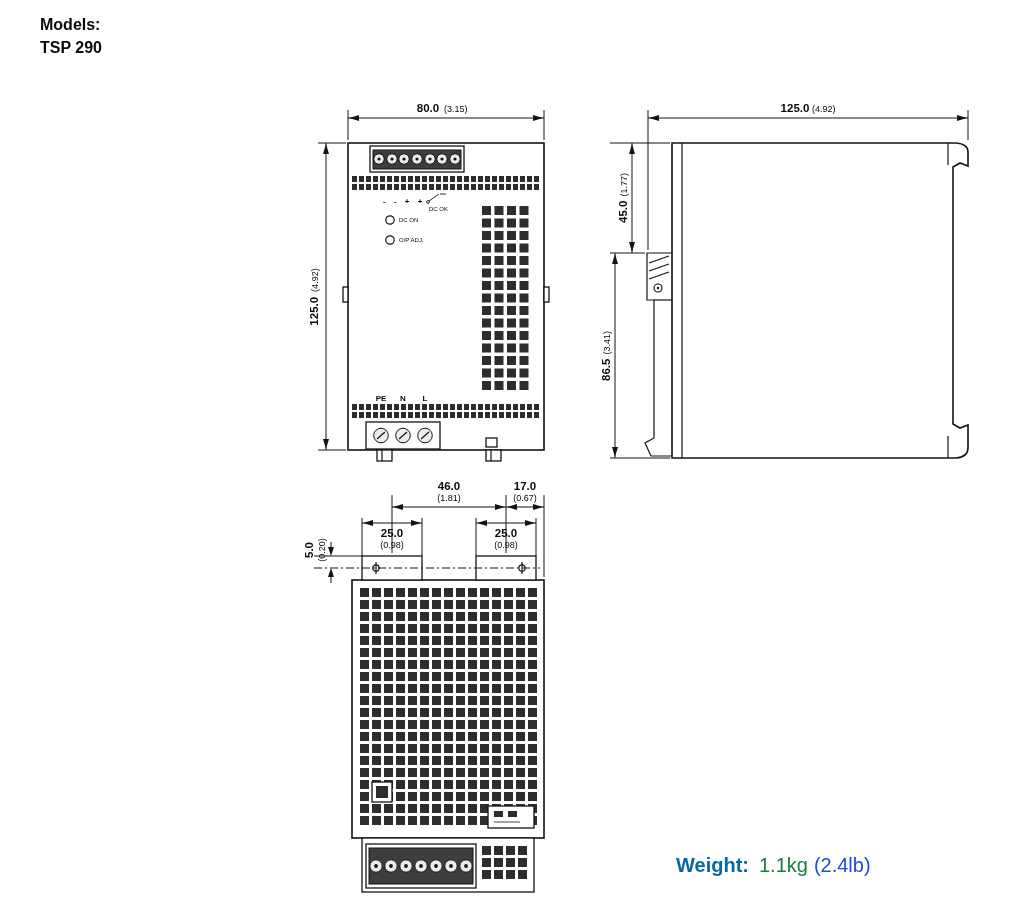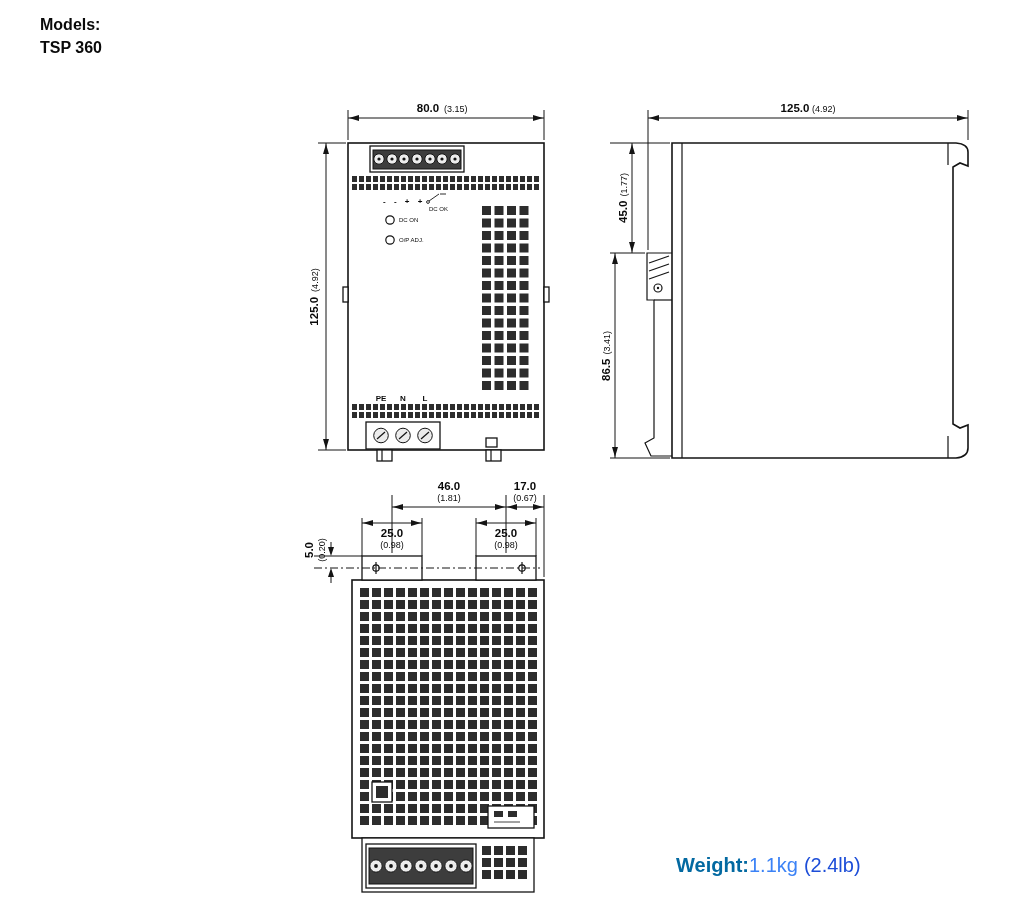--- a/index.html
+++ b/index.html
@@ -19,29 +19,29 @@
   .screw{fill:#ececec;stroke:#141414;stroke-width:1}
   .dot{fill:#141414;stroke:none}
   .dashed{stroke:#141414;stroke-width:1;fill:none;stroke-dasharray:8 3 2 3}
   text{fill:#0a0a0a;font-family:"Liberation Sans",sans-serif}
   .dv{font-size:11.5px;font-weight:700}
   .di{font-size:9px;font-weight:400}
   .plbl{font-size:8px;font-weight:700}
   .slbl{font-size:6px;font-weight:400}
   .weight-line{position:absolute;left:676px;top:854px;font-size:20px;white-space:nowrap}
   .weight-line .wl{font-weight:700;color:#0369a1}
-  .weight-line .wv{font-weight:500;color:#3b82f6;}
+  .weight-line .wv{font-weight:500;color:#15803d;margin-left:10px}
   .weight-line .wa{font-weight:400;color:#1d4ed8;margin-left:6px}
 </style>
 </head>
 <body>
 
 <header class="page-header">
   <div class="hl">Models:</div>
-  <div class="hl">TSP 360</div>
+  <div class="hl">TSP 290</div>
 </header>
 
 <svg class="drawing" width="1024" height="924" viewBox="0 0 1024 924">
 
   <g>
 
     <g class="dim">
       <line x1="348" y1="110" x2="348" y2="140"></line>
       <line x1="544" y1="110" x2="544" y2="140"></line>
       <line x1="348" y1="118" x2="544" y2="118"></line>

